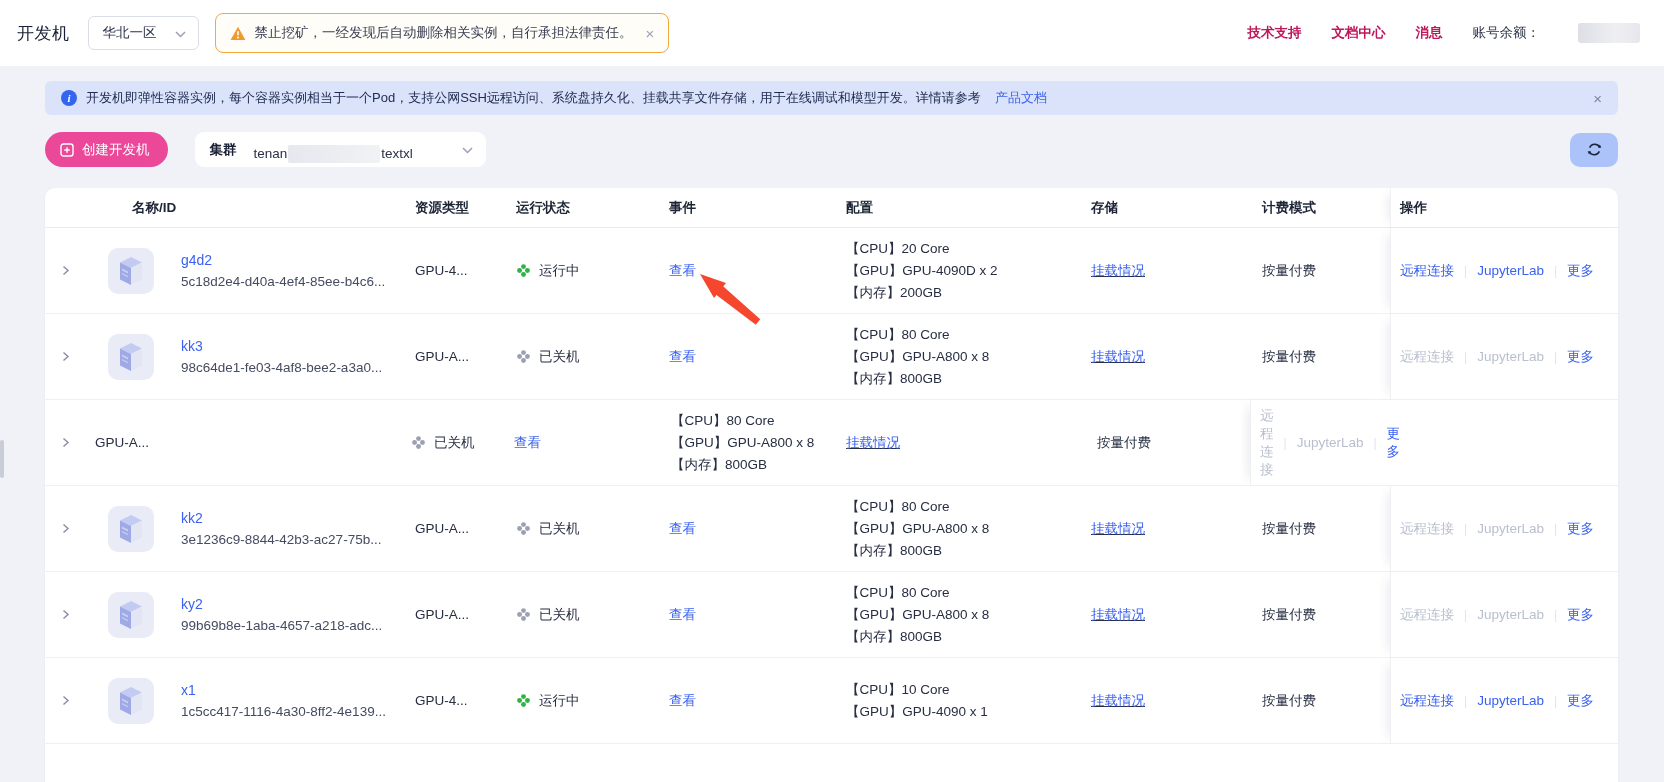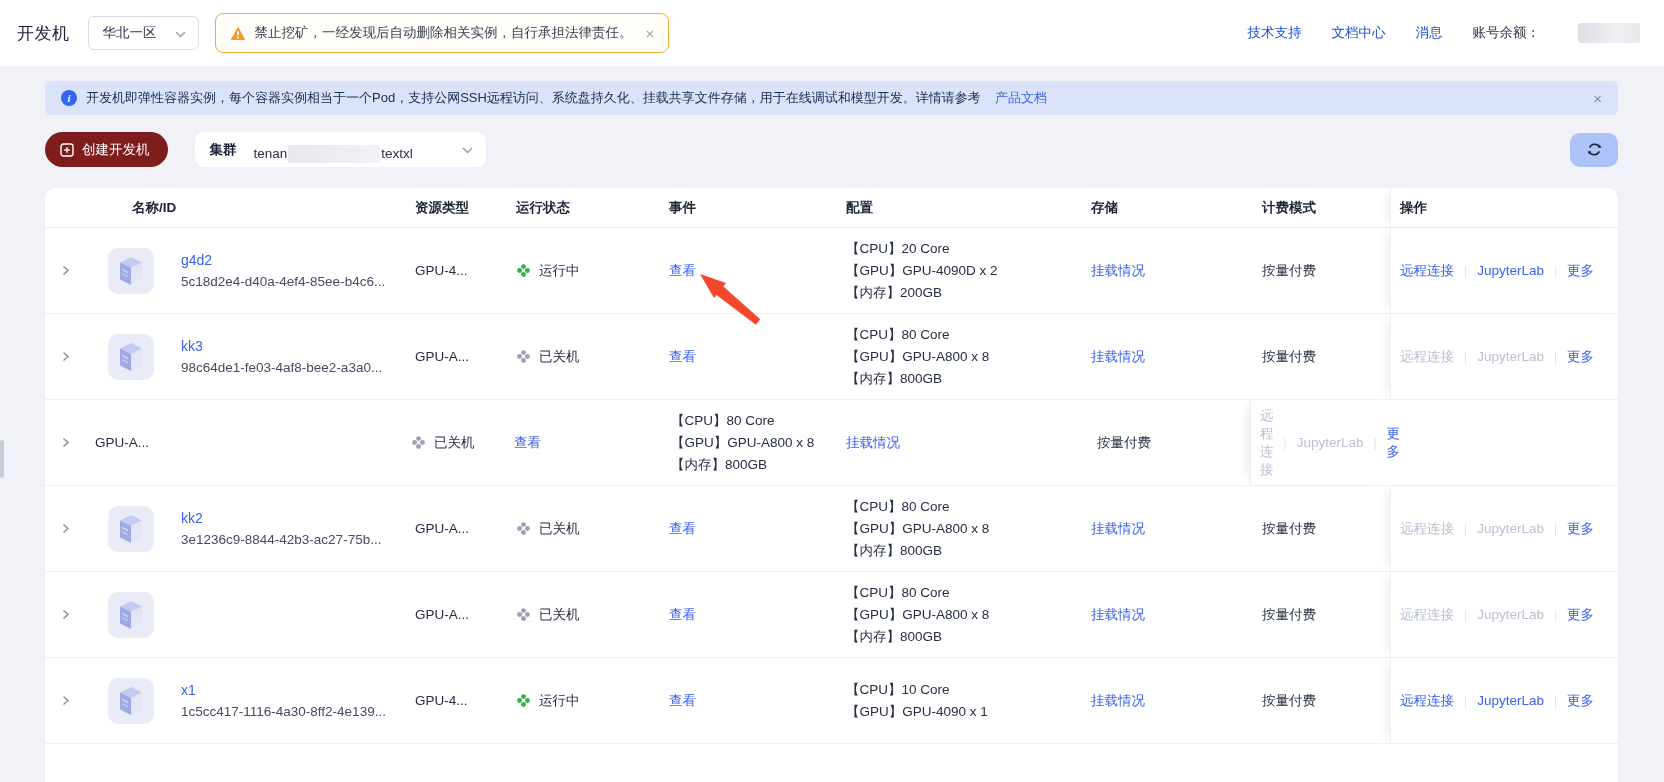--- a/index.html
+++ b/index.html
@@ -13,37 +13,37 @@
   
   .topbar { height:66px; background:#fff; display:flex; align-items:center; padding:0 24px 0 17px; }
   .app-title { font-size:17px; font-weight:400; color:#1a2033; letter-spacing:.5px; }
   .region-select { margin-left:18px; height:34px; min-width:104px; border:1px solid #d9dde7; border-radius:6px;
     background:#fff; display:flex; align-items:center; justify-content:flex-start; gap:18px;
     padding:0 12px 0 14px; font-size:13.5px; color:#2a3146; cursor:pointer; }
   .warning-banner { margin-left:16px; height:40px; border:1.5px solid #f3a93c; border-radius:8px;
     background:#fffdf7; display:flex; align-items:center; gap:9px; padding:0 14px; font-size:13.5px; color:#383e52; }
   .warn-close { color:#9aa0b5; font-size:15px; margin-left:4px; cursor:pointer; }
   .topbar-right { margin-left:auto; display:flex; align-items:center; gap:30px; font-size:13.5px; color:#2a3146; }
-  .topbar-right .navlink { color:#1d4ed8; }
+  .topbar-right .navlink { color:#be185d;font-weight:bold; }
   .balance { display:flex; align-items:center;gap:35px; }
   .blur-chip { display:inline-block; width:62px; height:20px; border-radius:3px;
     background:linear-gradient(90deg,#dddfe5 0%,#efeff3 60%,#e6e7ec 100%); margin-left:3px; }
 
   
   .content { padding:15px 46px 0 45px; }
   .notice { height:34px; background:#dbe3fb; border-radius:6px; display:flex; align-items:center;
     gap:9px; padding:0 16px; font-size:13px; color:#202d52; }
   .notice .doc-link { color:#3a61f0; margin-left:5px; }
   .notice-close { margin-left:auto; color:#7e86a0; font-size:15px; cursor:pointer; }
   .info-badge { width:16px; height:16px; border-radius:50%; background:#3465f1; color:#fff; font-size:11px;
     font-weight:700; display:flex; align-items:center; justify-content:center; flex:0 0 auto;
     font-family:"Liberation Serif","DejaVu Serif",serif; font-style:italic; }
 
   .toolbar { margin-top:17px; display:flex; align-items:center; height:35px; }
-  .create-btn { height:35px; padding:0 18px 0 15px; background:#7f1d1d; border:none; border-radius:18px;
+  .create-btn { height:35px; padding:0 18px 0 15px; background:#ec4899; border:none; border-radius:18px;
     color:#fff; font-size:13.5px; display:flex; align-items:center; gap:8px; cursor:pointer;
     font-family:inherit; }
   .cluster-pill { margin-left:27px; height:35px; width:291px; background:#fff; border-radius:9px;
     display:flex; align-items:center; padding:0 13px 0 15px; font-size:13.5px; }
   .cluster-label { font-weight:700; color:#1a2033; }
   .cluster-value { margin-left:17px; display:flex; align-items:center; color:#2a3146; flex:1;margin-top:8px; }
   .cluster-blur { display:inline-block; width:92px; height:18px; background:linear-gradient(90deg,#e6e8ee,#f1f2f5); border-radius:2px; margin:0 1px; }
   .refresh-btn { margin-left:auto; width:48px; height:34px; background:#abc3f9; border:none; border-radius:10px;
     display:flex; align-items:center; justify-content:center; cursor:pointer; }
 
@@ -67,21 +67,21 @@
 
   .td-name { display:flex; align-items:center; gap:27px; padding-left:23px; }
   .machine-icon { width:46px; height:46px; border-radius:10px; background:#e9ecf6; display:flex;
     align-items:center; justify-content:center; flex:0 0 auto; }
   .name-link { color:#3a61f0; font-size:14px; display:block; }
   .machine-id { color:#454b60; margin-top:6px; font-size:13.5px; }
 
   .td-status { display:flex; align-items:center; gap:8px; padding-left:6px; }
   .td-event { padding-left:4px; }
   .td-event a, .td-storage a { color:#3a61f0; }
-  .td-storage { padding-left:6px; font-weight:500; }
+  .td-storage { padding-left:6px; font-weight:500;text-decoration:underline; }
   .td-config { padding-left:6px; line-height:22px; }
   .td-billing { padding-left:12px; }
 
   .td-ops, .th-ops { position:relative; height:100%; display:flex; align-items:center; padding-left:10px;
     box-shadow:-9px 0 10px -7px rgba(40,50,80,.10); }
   .td-ops::before, .th-ops::before { content:""; position:absolute; left:0; top:0; bottom:0; width:1px; background:#eef0f4; }
   .th-ops { font-weight:700; }
   .op { color:#3a61f0; }
   .op.disabled { color:#b9bfce; cursor:default; }
   .op-sep { color:#e1e4ec; margin:0 10px; font-size:12px; }
@@ -408,20 +408,24 @@
     <div class="td td-name">
       <div class="machine-icon">
         <svg width="26" height="30" viewBox="0 0 26 30">
           <polygon points="13,1 24,6.5 13,12 2,6.5" fill="#c3cbf2"></polygon>
           <polygon points="2,6.5 13,12 13,29 2,23.5" fill="#9ea9e6"></polygon>
           <polygon points="24,6.5 24,23.5 13,29 13,12" fill="#e2e5f4"></polygon>
           <rect x="4" y="10.5" width="6" height="2" fill="#c9d0f1" transform="skewY(26)"></rect>
           <rect x="4" y="15" width="6" height="1.4" fill="#c9d0f1" transform="skewY(26)"></rect>
         </svg>
       </div>
+      <div class="name-wrap">
+        <a class="name-link">ky2</a>
+        <div class="machine-id">99b69b8e-1aba-4657-a218-adc...</div>
+      </div>
     </div>
     <div class="td td-type">GPU-A...</div>
     <div class="td td-status">
       <span style="display:flex">
         <svg width="15" height="15" viewBox="0 0 16 16">
           <circle class="petal" cx="8" cy="3.8" r="2.6" fill="#9ba1b3"></circle>
           <circle class="petal" cx="12.2" cy="8" r="2.6" fill="#9ba1b3"></circle>
           <circle class="petal" cx="8" cy="12.2" r="2.6" fill="#9ba1b3"></circle>
           <circle class="petal" cx="3.8" cy="8" r="2.6" fill="#9ba1b3"></circle>
         </svg>

